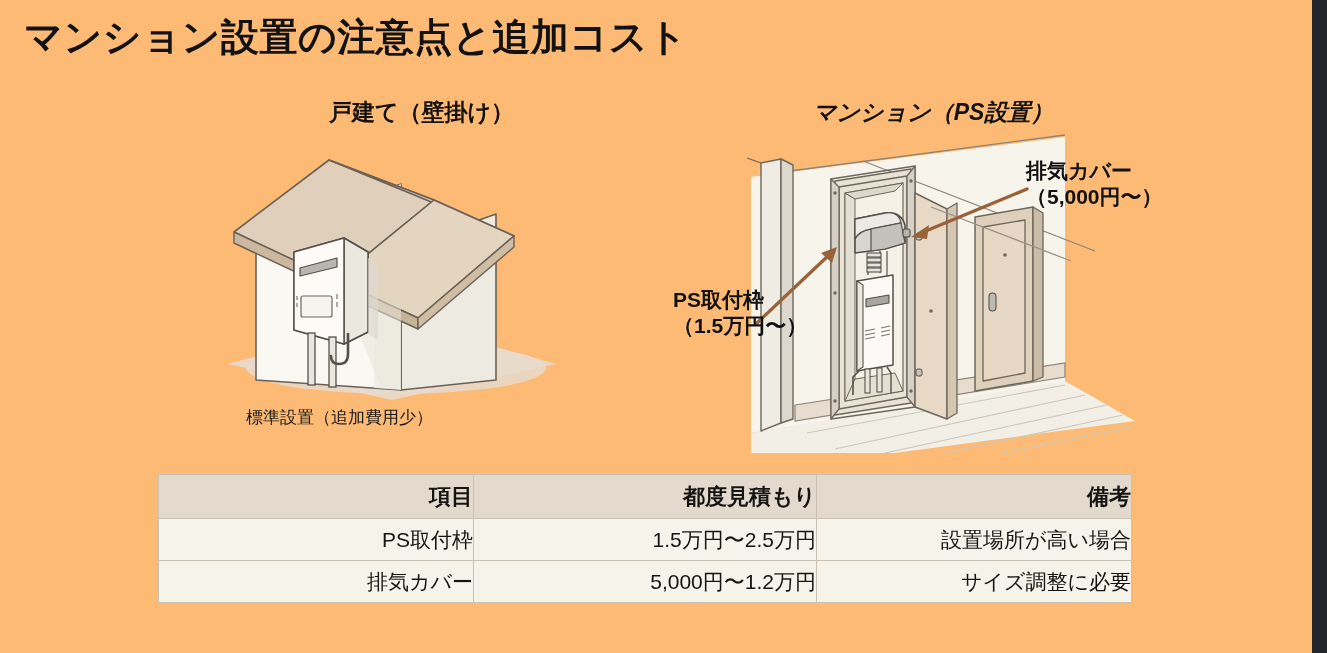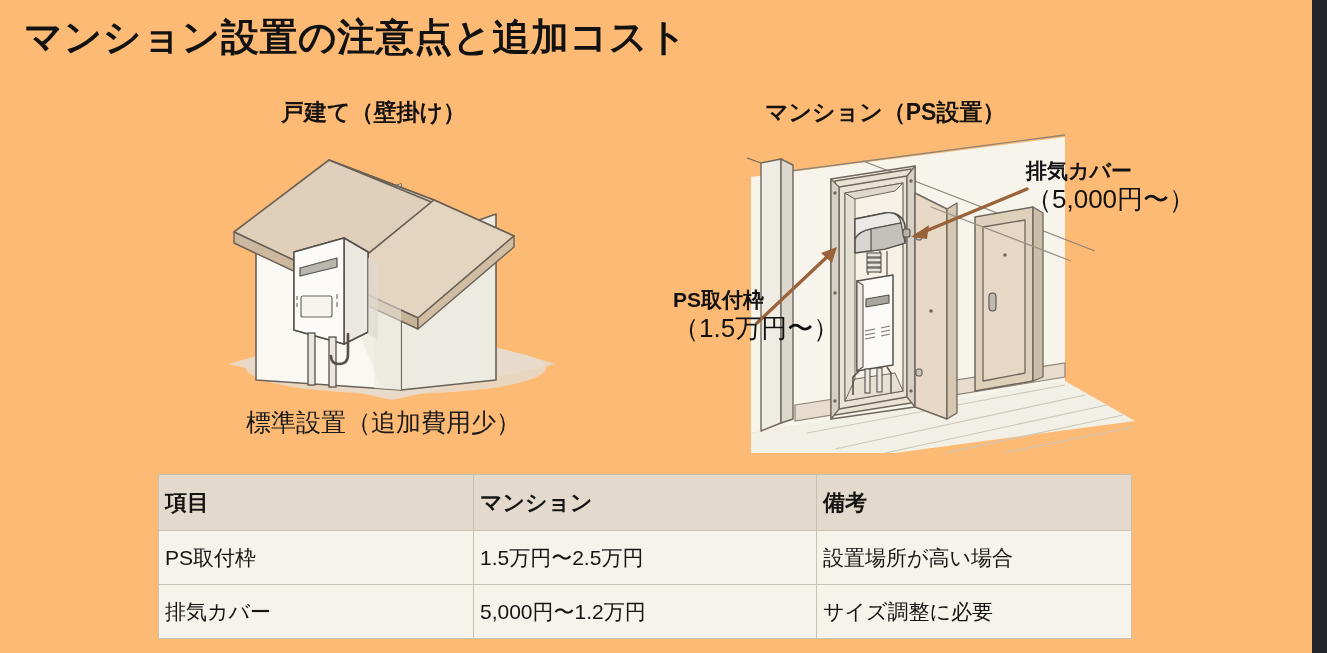--- a/index.html
+++ b/index.html
@@ -39,68 +39,70 @@
     letter-spacing: 0.5px;
     white-space: nowrap;
   }
 
   .panel-title {
     position: absolute;
     font-size: 23px;
     font-weight: bold;
     color: #14110f;
     white-space: nowrap;
+    margin-left: 48px;
   }
   #house-title { left: 281px; top: 97px; }
-  #ps-title    { left: 765px; top: 97px; }
+  #ps-title    { left: 765px; top: 97px; font-style: italic; }
 
   #house-caption {
     position: absolute;
     left: 246px;
     top: 406px;
-    font-size: 25px;
+    font-size: 17px;
     color: #1a1a1a;
     white-space: nowrap;
   }
 
   .callout {
     position: absolute;
     color: #111111;
     white-space: nowrap;
   }
   .callout .c-title {
     font-size: 21px;
     font-weight: bold;
     display: block;
     line-height: 1.18;
   }
   .callout .c-sub {
-    font-size: 26px;
+    font-size: 21px;
     display: block;
     line-height: 1.22;
+    font-weight: bold;
   }
   #callout-exhaust { left: 1026px; top: 159px; }
   #callout-frame   { left: 673px;  top: 288px; }
 
   
   #cost-table {
     position: absolute;
     left: 158px;
     top: 474px;
     width: 973px;
     border-collapse: collapse;
     table-layout: fixed;
   }
   #cost-table th, #cost-table td {
     border: 1px solid #c9c2b4;
-    text-align: left;
+    text-align: right;
     color: #161412;
     font-size: 21px;
     height: 41px;
-    padding: 6px;
+    padding: 0;
   }
   #cost-table th {
     background: #e3dacd;
     font-weight: bold;
     font-size: 22px;
     height: 43px;
   }
   #cost-table td {
     background: #f6f3ea;
   }
@@ -286,21 +288,21 @@
 
   <table id="cost-table">
     <colgroup>
         <col class="c1">
         <col class="c2">
         <col class="c3">
       </colgroup>
     <thead>
       <tr>
         <th>項目</th>
-        <th>マンション</th>
+        <th>都度見積もり</th>
         <th>備考</th>
       </tr>
     </thead>
     <tbody>
       <tr>
         <td>PS取付枠</td>
         <td>1.5万円〜2.5万円</td>
         <td>設置場所が高い場合</td>
       </tr>
       <tr>

